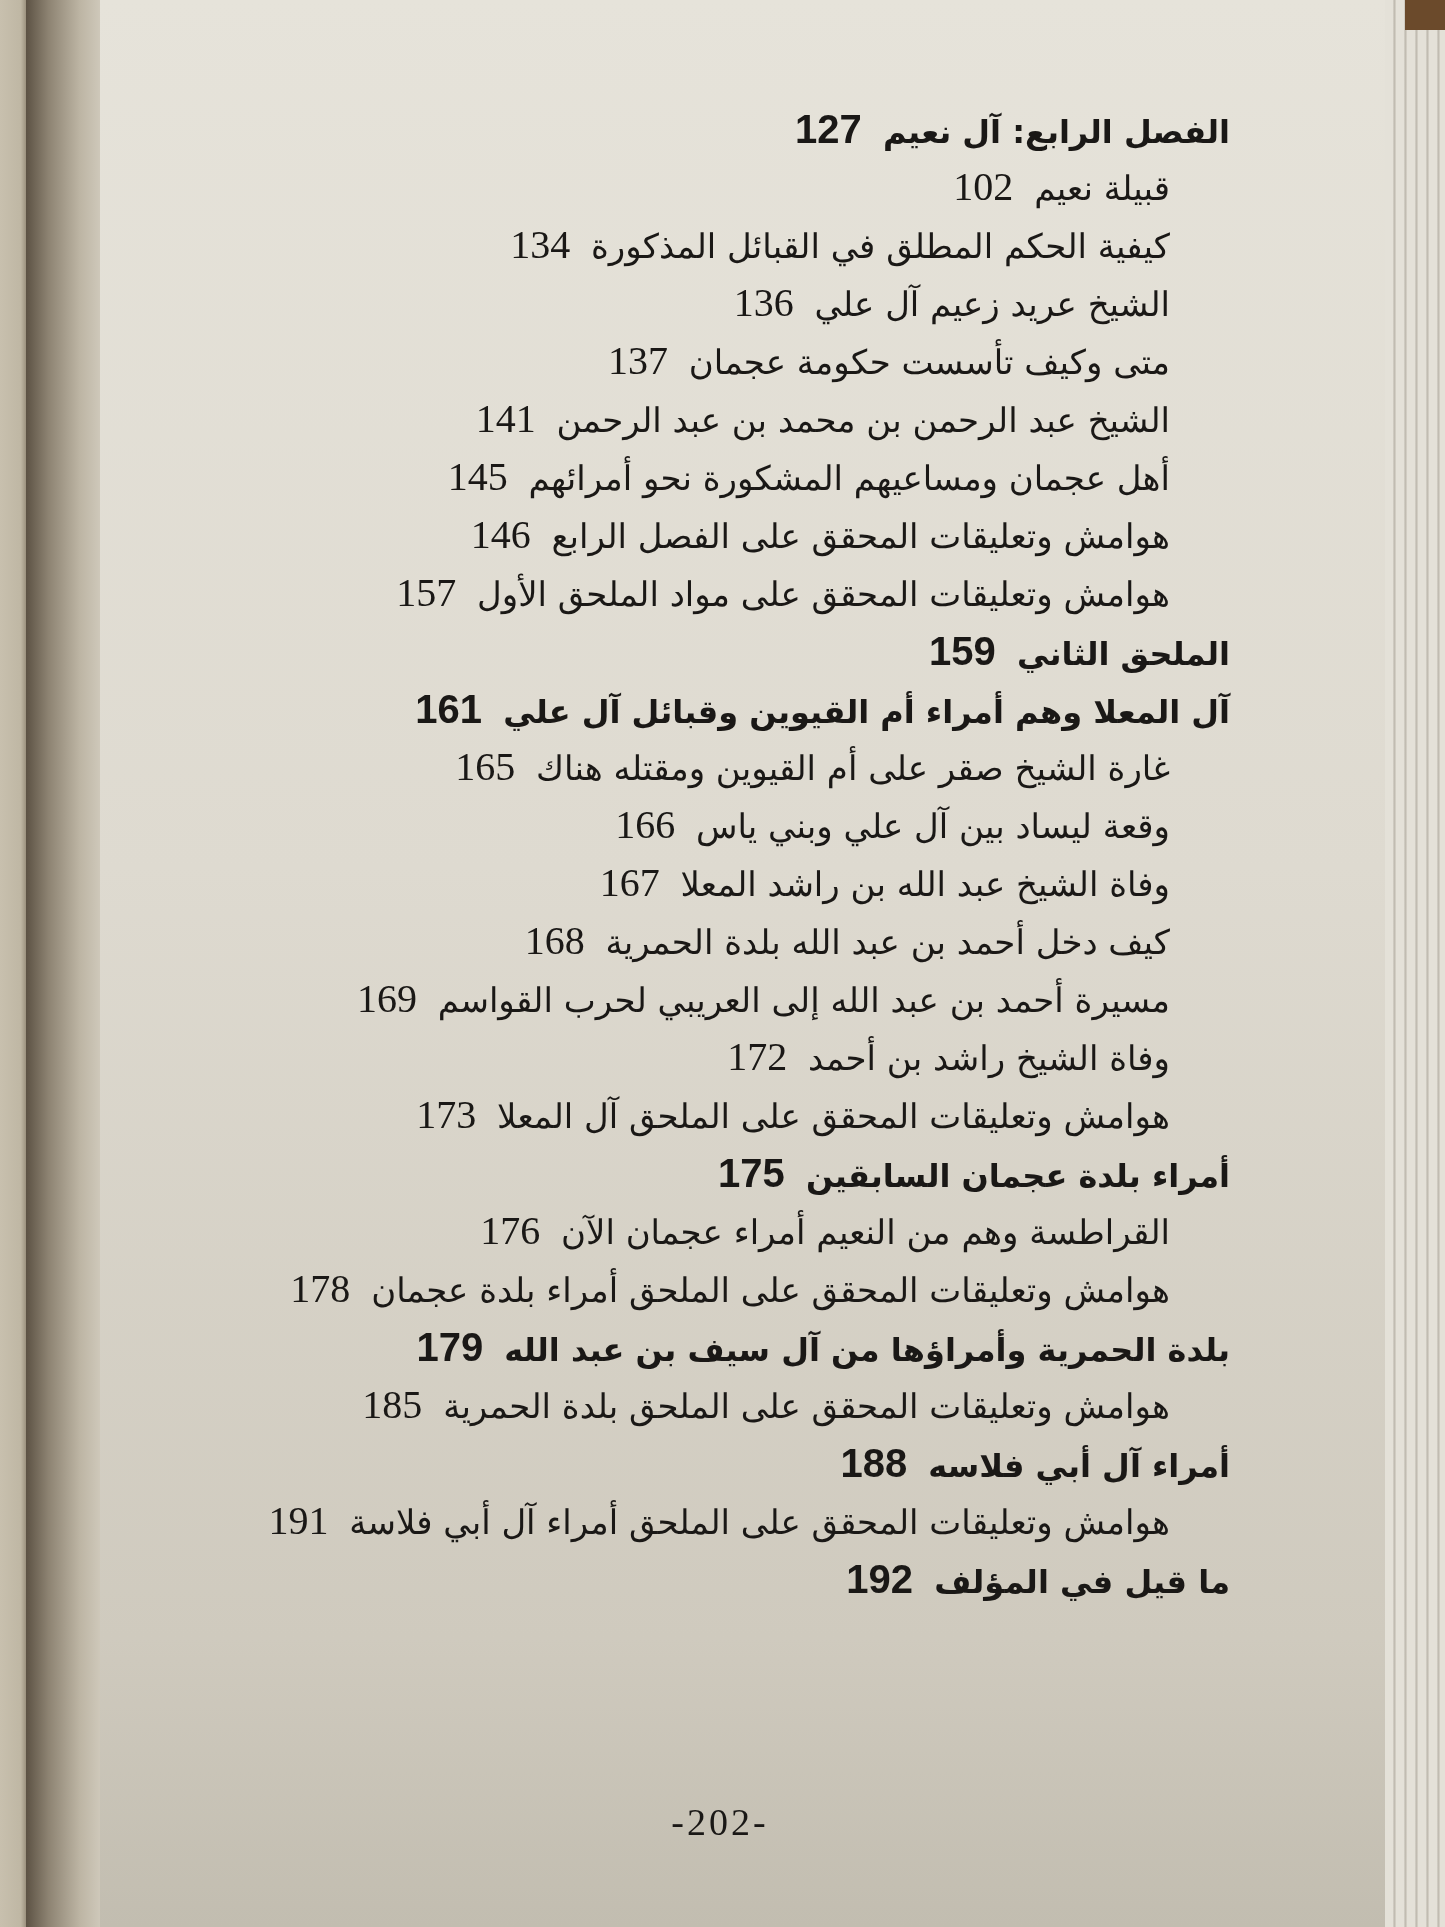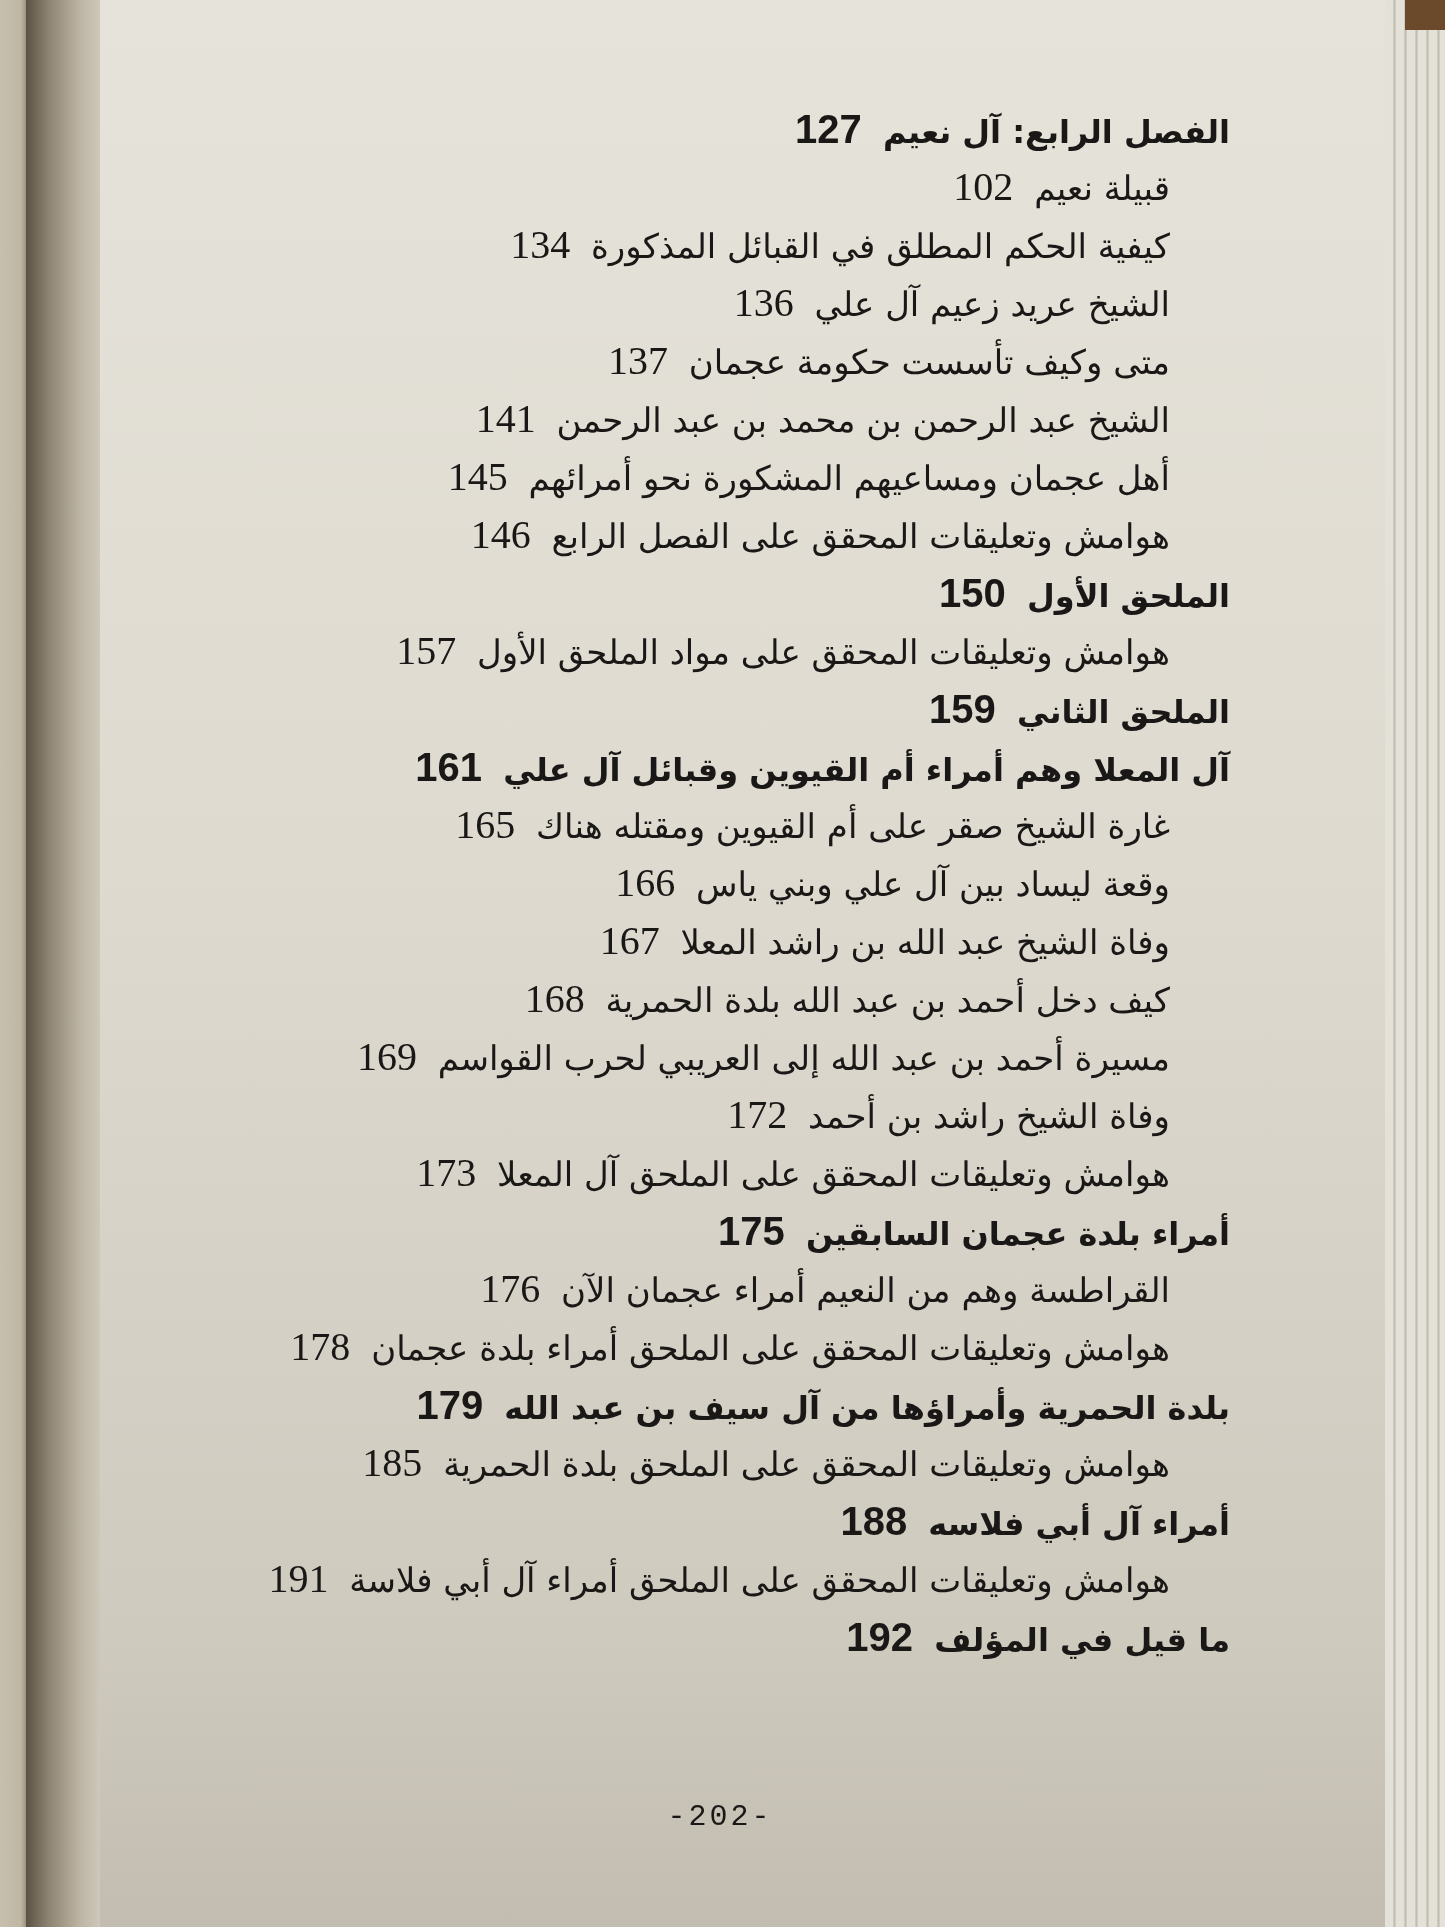--- a/index.html
+++ b/index.html
@@ -82,22 +82,22 @@
     .toc-row.main .page-num {
       font-family: Liberation Sans, sans-serif;
       font-weight: bold;
     }
     .footer {
       position: absolute;
       left: 640px;
       top: 1800px;
       width: 160px;
       text-align: center;
-      font-family: Liberation Mono, monospace;
-      font-size: 30px;
+      font-family: Liberation Serif, serif;
+      font-size: 38px;
       color: #1a1816;
       letter-spacing: 3px;
     }
   </style>
 </head>
 <body>
 
 <div class="left-page"></div>
 <div class="gutter"></div>
 <div class="page"></div>
@@ -106,21 +106,20 @@
 
 <div class="toc">
   <div class="toc-row main"><span>الفصل الرابع: آل نعيم</span> <span class="page-num">127</span></div>
   <div class="toc-row sub"><span>قبيلة نعيم</span> <span class="page-num">102</span></div>
   <div class="toc-row sub"><span>كيفية الحكم المطلق في القبائل المذكورة</span> <span class="page-num">134</span></div>
   <div class="toc-row sub"><span>الشيخ عريد زعيم آل علي</span> <span class="page-num">136</span></div>
   <div class="toc-row sub"><span>متى وكيف تأسست حكومة عجمان</span> <span class="page-num">137</span></div>
   <div class="toc-row sub"><span>الشيخ عبد الرحمن بن محمد بن عبد الرحمن</span> <span class="page-num">141</span></div>
   <div class="toc-row sub"><span>أهل عجمان ومساعيهم المشكورة نحو أمرائهم</span> <span class="page-num">145</span></div>
   <div class="toc-row sub"><span>هوامش وتعليقات المحقق على الفصل الرابع</span> <span class="page-num">146</span></div>
-  <div class="toc-row main"><span>الملحق الأول</span> <span class="page-num">150</span></div>
   <div class="toc-row sub"><span>هوامش وتعليقات المحقق على مواد الملحق الأول</span> <span class="page-num">157</span></div>
   <div class="toc-row main"><span>الملحق الثاني</span> <span class="page-num">159</span></div>
   <div class="toc-row main"><span>آل المعلا وهم أمراء أم القيوين وقبائل آل علي</span> <span class="page-num">161</span></div>
   <div class="toc-row sub"><span>غارة الشيخ صقر على أم القيوين ومقتله هناك</span> <span class="page-num">165</span></div>
   <div class="toc-row sub"><span>وقعة ليساد بين آل علي وبني ياس</span> <span class="page-num">166</span></div>
   <div class="toc-row sub"><span>وفاة الشيخ عبد الله بن راشد المعلا</span> <span class="page-num">167</span></div>
   <div class="toc-row sub"><span>كيف دخل أحمد بن عبد الله بلدة الحمرية</span> <span class="page-num">168</span></div>
   <div class="toc-row sub"><span>مسيرة أحمد بن عبد الله إلى العريبي لحرب القواسم</span> <span class="page-num">169</span></div>
   <div class="toc-row sub"><span>وفاة الشيخ راشد بن أحمد</span> <span class="page-num">172</span></div>
   <div class="toc-row sub"><span>هوامش وتعليقات المحقق على الملحق آل المعلا</span> <span class="page-num">173</span></div>

